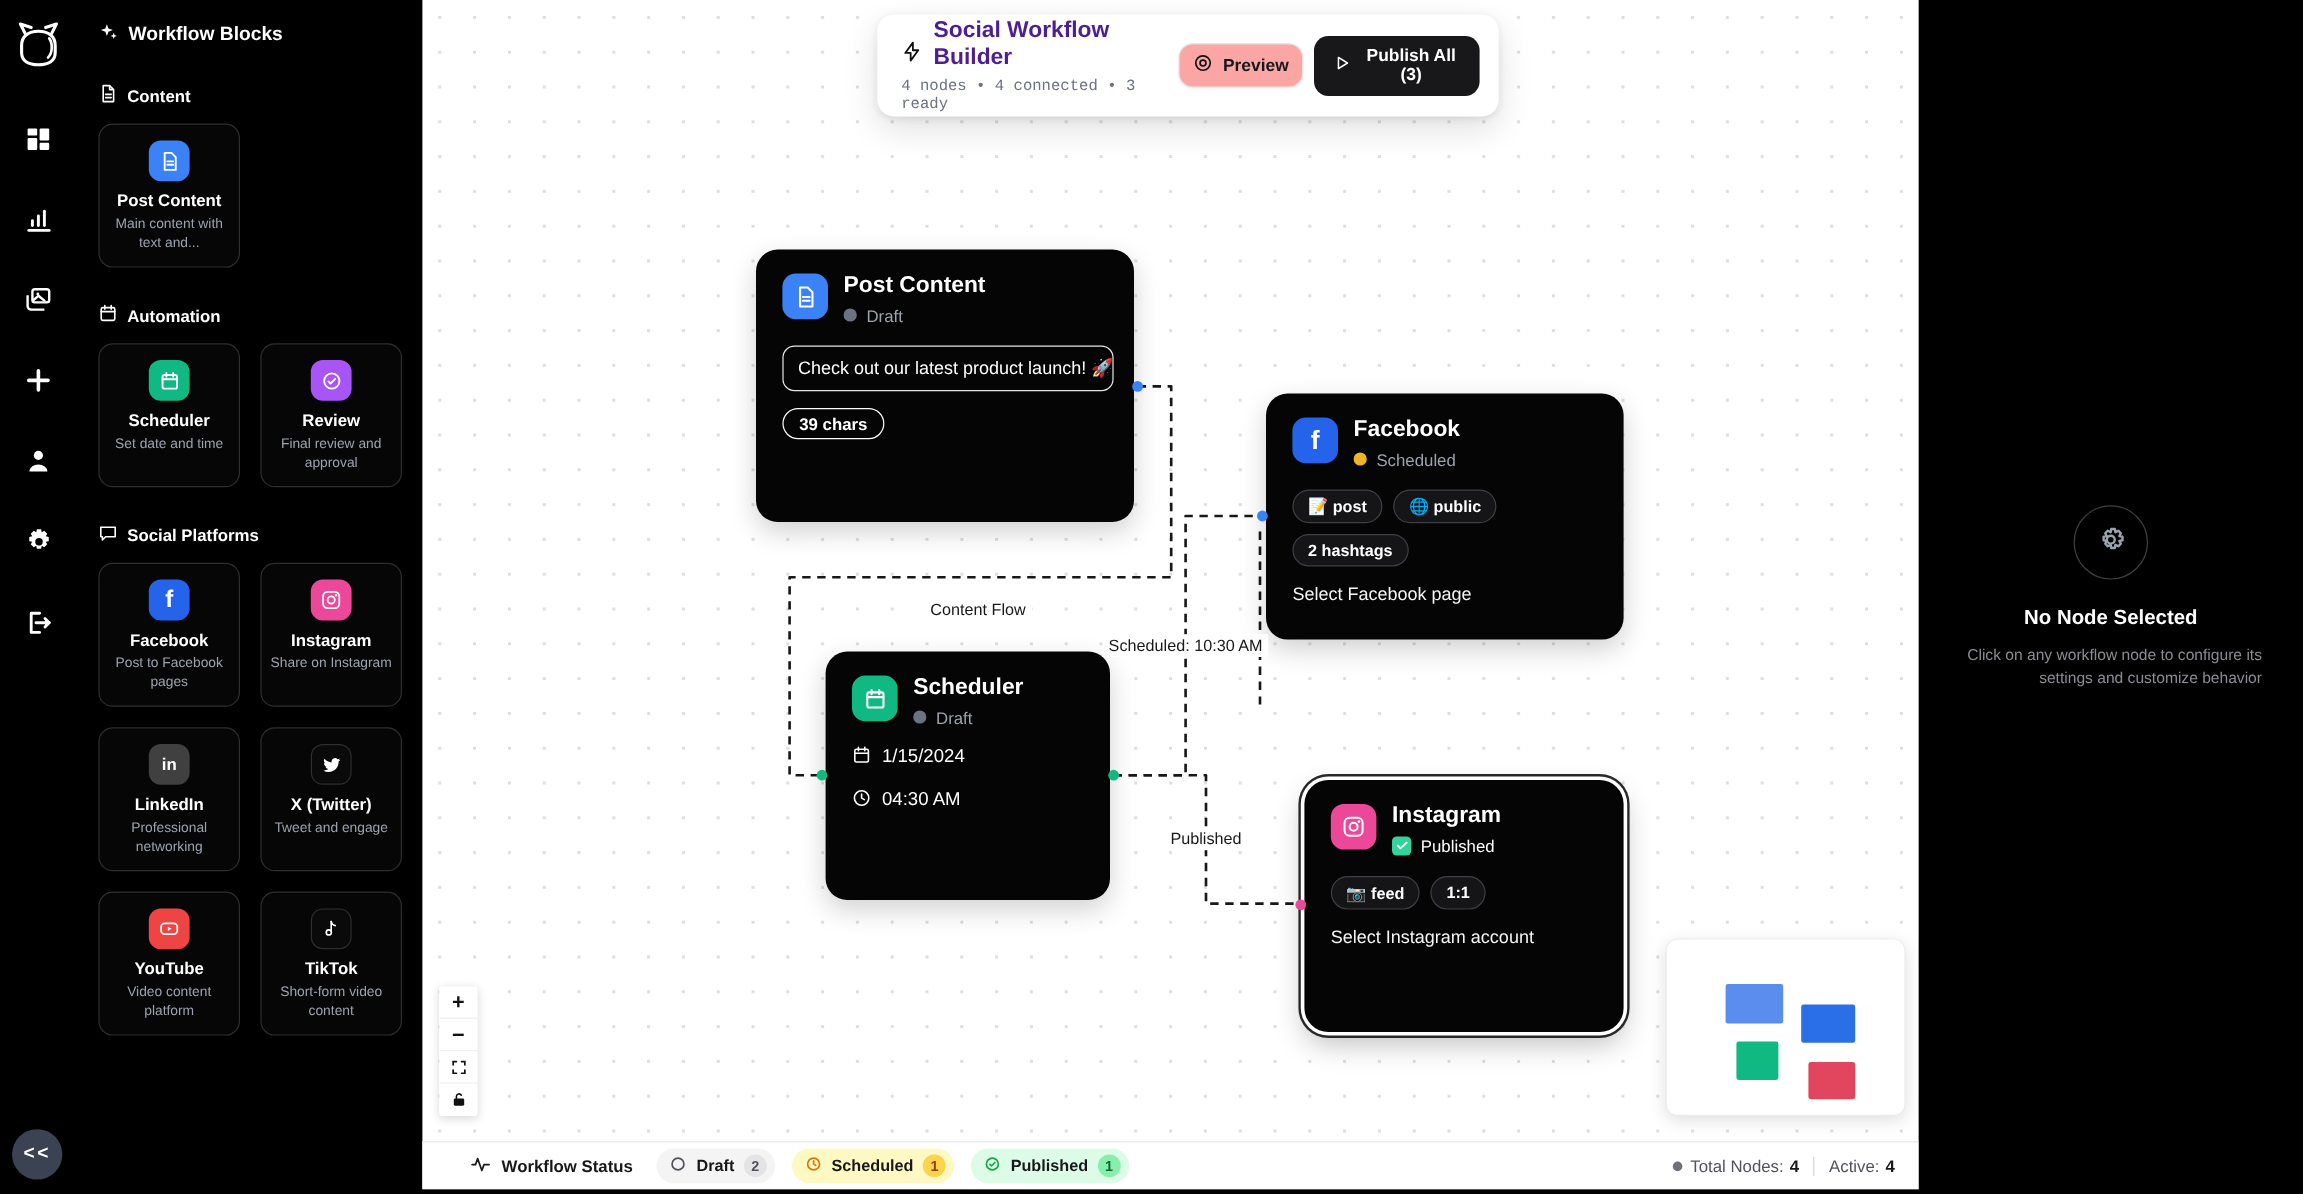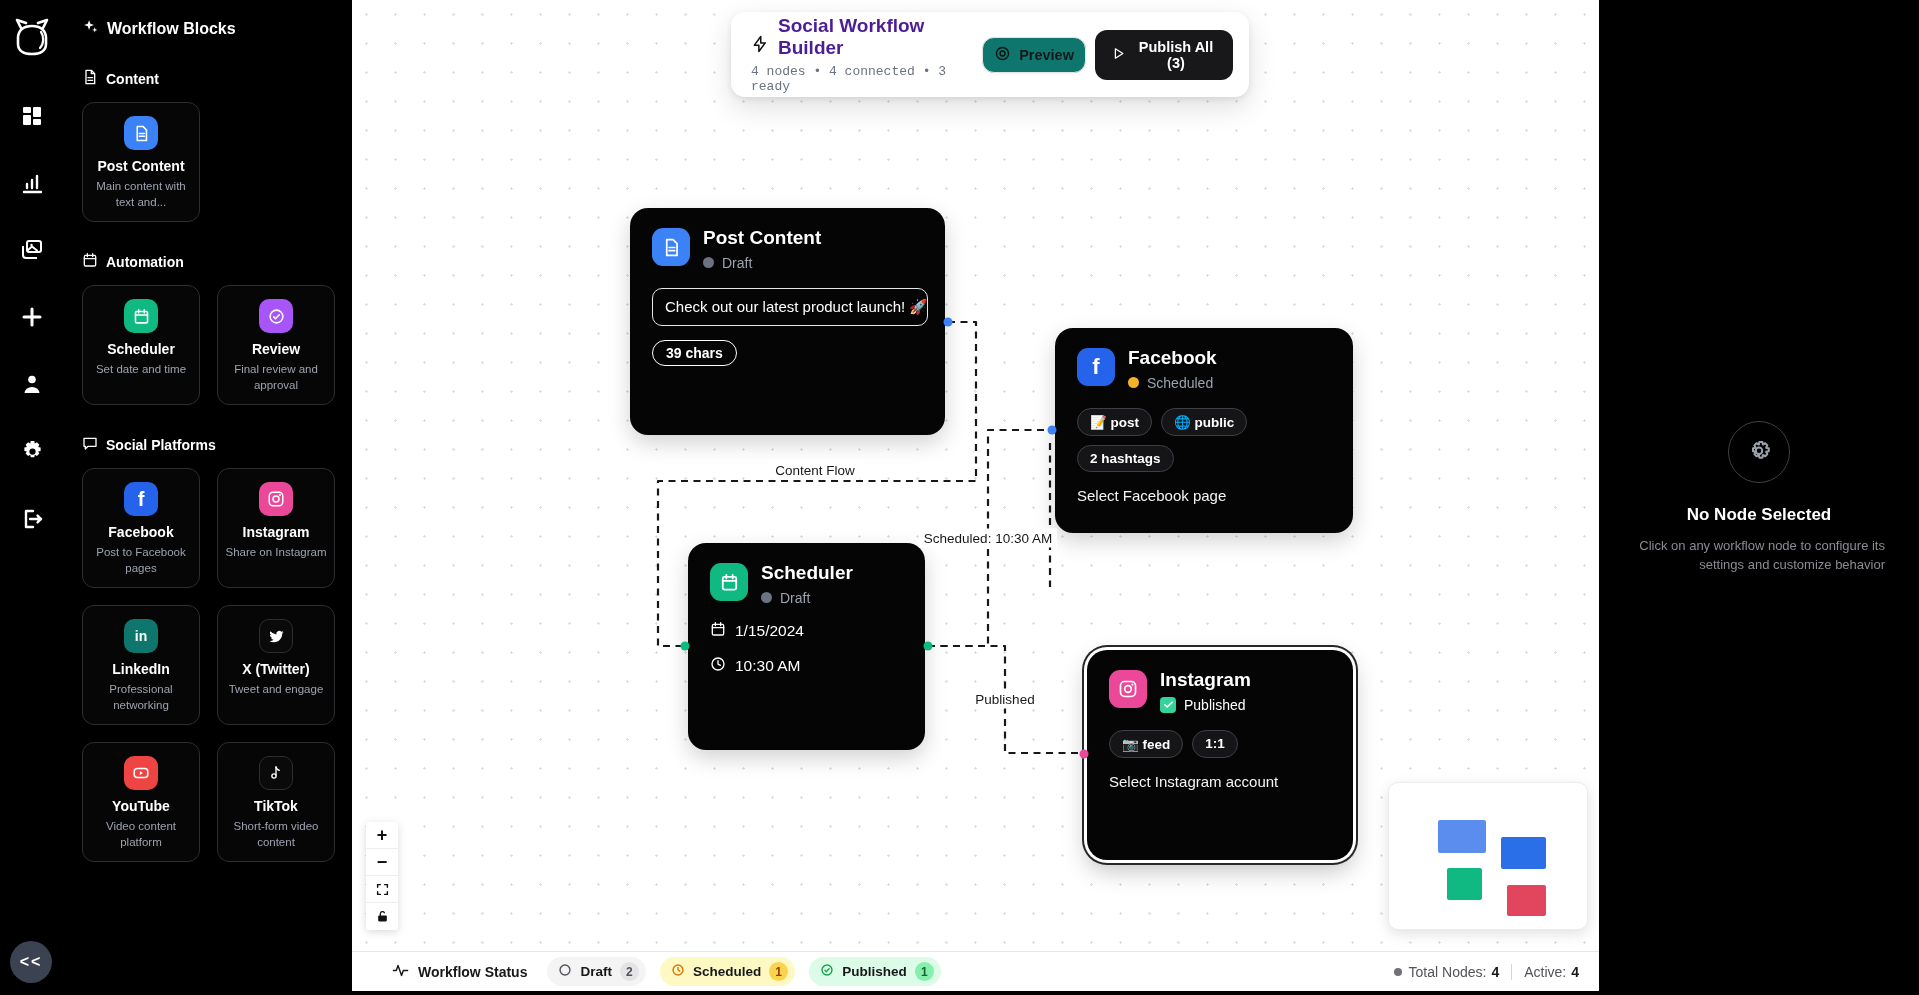--- a/index.html
+++ b/index.html
@@ -16,40 +16,40 @@
   .blocks { position:absolute; left:64px; top:0; width:288px; height:995px; background:#000; color:#fff; padding:18px 16px 0 18px; }
   .blocks-title { display:flex; align-items:center; gap:8px; font-size:16px; font-weight:bold; }
   .section { margin-top:30px; }
   .section-head { display:flex; align-items:center; gap:8px; font-size:14px; font-weight:bold; margin-bottom:14px; }
   .card-grid { display:grid; grid-template-columns:118px 118px; gap:17px; }
   .block-card { width:118px; min-height:106px; background:#060606; border:1px solid #2e2e32; border-radius:12px; padding:13px 7px 11px; text-align:center; cursor:grab; }
   .block-icon { width:34px; height:34px; border-radius:10px; margin:0 auto 8px; display:flex; align-items:center; justify-content:center; color:#fff; font-weight:bold; }
   .block-card h4 { font-size:14px; font-weight:bold; color:#fff; margin-bottom:5px; }
   .block-card p { font-size:11.5px; line-height:1.35; color:#9ca3af; }
   .ic-blue{background:#3b82f6;} .ic-green{background:#10b981;} .ic-purple{background:#a855f7;}
-  .ic-fb{background:#2563eb;} .ic-ig{background:#ec4899;} .ic-li{background:#0f766e;}
+  .ic-fb{background:#2563eb;} .ic-ig{background:#ec4899;} .ic-li{background:#404040;}
   .ic-x{background:#0a0a0a; border:1px solid #2e2e32;} .ic-yt{background:#ef4444;} .ic-tt{background:#0a0a0a; border:1px solid #2e2e32;}
   .fb-f{font-size:20px; font-weight:bold;} .li-in{font-size:14px; font-weight:bold;}
 
   
   .canvas { position:absolute; left:352px; top:0; width:1247px; height:991px; background:#fff;
             background-image:radial-gradient(circle, #dedede 1.3px, transparent 1.4px); background-size:29px 29px; }
   .edges-svg { position:absolute; left:0; top:0; pointer-events:none; }
   .edge { fill:none; stroke:#18181b; stroke-width:2.2; stroke-dasharray:7 5.5; stroke-linejoin:round; }
   .handle { position:absolute; width:9px; height:9px; border-radius:50%; transform:translate(-50%,-50%); }
   .h-blue{background:#3b82f6;} .h-green{background:#10b981;} .h-pink{background:#ec4899;}
   .edge-label { position:absolute; transform:translate(-50%,-50%); background:#fff; padding:2px 5px; font-size:13.5px; color:#18181b; white-space:nowrap; }
 
   
   .wf-header { position:absolute; left:379px; top:12px; width:518px; height:85px; background:#fff; border-radius:14px;
                box-shadow:0 10px 28px rgba(0,0,0,.13), 0 2px 6px rgba(0,0,0,.08); display:flex; align-items:center; justify-content:space-between; padding:0 16px 0 20px; }
   .wf-title-row { display:flex; align-items:flex-end; gap:9px; font-size:19px; font-weight:bold; color:#4c1d95; }
   .wf-stats { font-size:13px; color:#6b7280; margin-top:5px;font-family:Liberation Mono, monospace; }
   .wf-buttons { display:flex; gap:9px; align-items:center; }
-  .btn-preview { display:flex; align-items:center; gap:8px; background:#0f766e; border:1px solid #e4e4e7; border-radius:12px; padding:7px 11px; font-size:14.5px; font-weight:bold; color:#18181b; cursor:pointer; box-shadow:0 1px 3px rgba(0,0,0,.06); }
+  .btn-preview { display:flex; align-items:center; gap:8px; background:#fca5a5; border:1px solid #e4e4e7; border-radius:12px; padding:7px 11px; font-size:14.5px; font-weight:bold; color:#18181b; cursor:pointer; box-shadow:0 1px 3px rgba(0,0,0,.06); }
   .btn-publish { display:flex; align-items:center; gap:9px; background:#18181b; border:none; border-radius:12px; padding:9px 16px; font-size:14.5px; font-weight:bold; color:#fff; cursor:pointer; }
 
   
   .node { position:absolute; background:#050505; border-radius:18px; color:#fff; padding:20px 22px; box-shadow:0 8px 22px rgba(0,0,0,.18); }
   .node-head { display:flex; align-items:flex-start; gap:13px; }
   .node-icon { width:38px; height:38px; border-radius:11px; display:flex; align-items:center; justify-content:center; flex:none; }
   .node-title { font-size:19px; font-weight:bold; line-height:1.1; }
   .node-status { display:flex; align-items:center; gap:8px; margin-top:6px; font-size:14px; color:#9ca3af; }
   .dot { width:11px; height:11px; border-radius:50%; }
   .dot-gray{background:#6b7280;} .dot-amber{background:#f0b429;}
@@ -399,21 +399,21 @@
       </span>
       <span>1/15/2024</span>
     </div>
     <div class="sched-row">
       <span>
         <svg width="16" height="16" viewBox="0 0 24 24" fill="none" stroke="#fff" stroke-width="2" stroke-linecap="round">
           <circle cx="12" cy="12" r="9"></circle>
             <path d="M12 7v5l3.5 2"></path>
         </svg>
       </span>
-      <span>10:30 AM</span>
+      <span>04:30 AM</span>
     </div>
   </div>
 
   <div class="node node-selected" style="left:735px; top:650px; width:266px; height:210px;">
     <div class="node-head">
       <div class="node-icon ic-ig">
         <svg width="20" height="20" viewBox="0 0 24 24" fill="none" stroke="#fff" stroke-width="2">
           <rect x="3" y="3" width="18" height="18" rx="5"></rect>
             <circle cx="12" cy="12" r="4"></circle>
             <circle cx="17.3" cy="6.7" r="1.3" fill="#fff" stroke="none"></circle>
@@ -437,21 +437,21 @@
     </div>
     <div class="node-hint">Select Instagram account</div>
   </div>
 
   <span class="handle h-blue" style="left:596px; top:322px;"></span>
   <span class="handle h-blue" style="left:700px; top:430px;"></span>
   <span class="handle h-green" style="left:333px; top:646px;"></span>
   <span class="handle h-green" style="left:576px; top:646px;"></span>
   <span class="handle h-pink" style="left:732px; top:754px;"></span>
 
-  <span class="edge-label" style="left:463px; top:470px;text-align:right;">Content Flow</span>
+  <span class="edge-label" style="left:463px; top:508px;text-align:right;">Content Flow</span>
   <span class="edge-label" style="left:636px; top:538px;">Scheduled: 10:30 AM</span>
   <span class="edge-label" style="left:653px; top:699px;">Published</span>
 
   <div class="controls">
     <div class="ctrl-btn">+</div>
     <div class="ctrl-btn">−</div>
     <div class="ctrl-btn">
       <svg width="13" height="13" viewBox="0 0 24 24" fill="none" stroke="#111" stroke-width="2.6" stroke-linecap="round">
         <path d="M3 8V3h5M16 3h5v5M21 16v5h-5M8 21H3v-5"></path>
       </svg>

